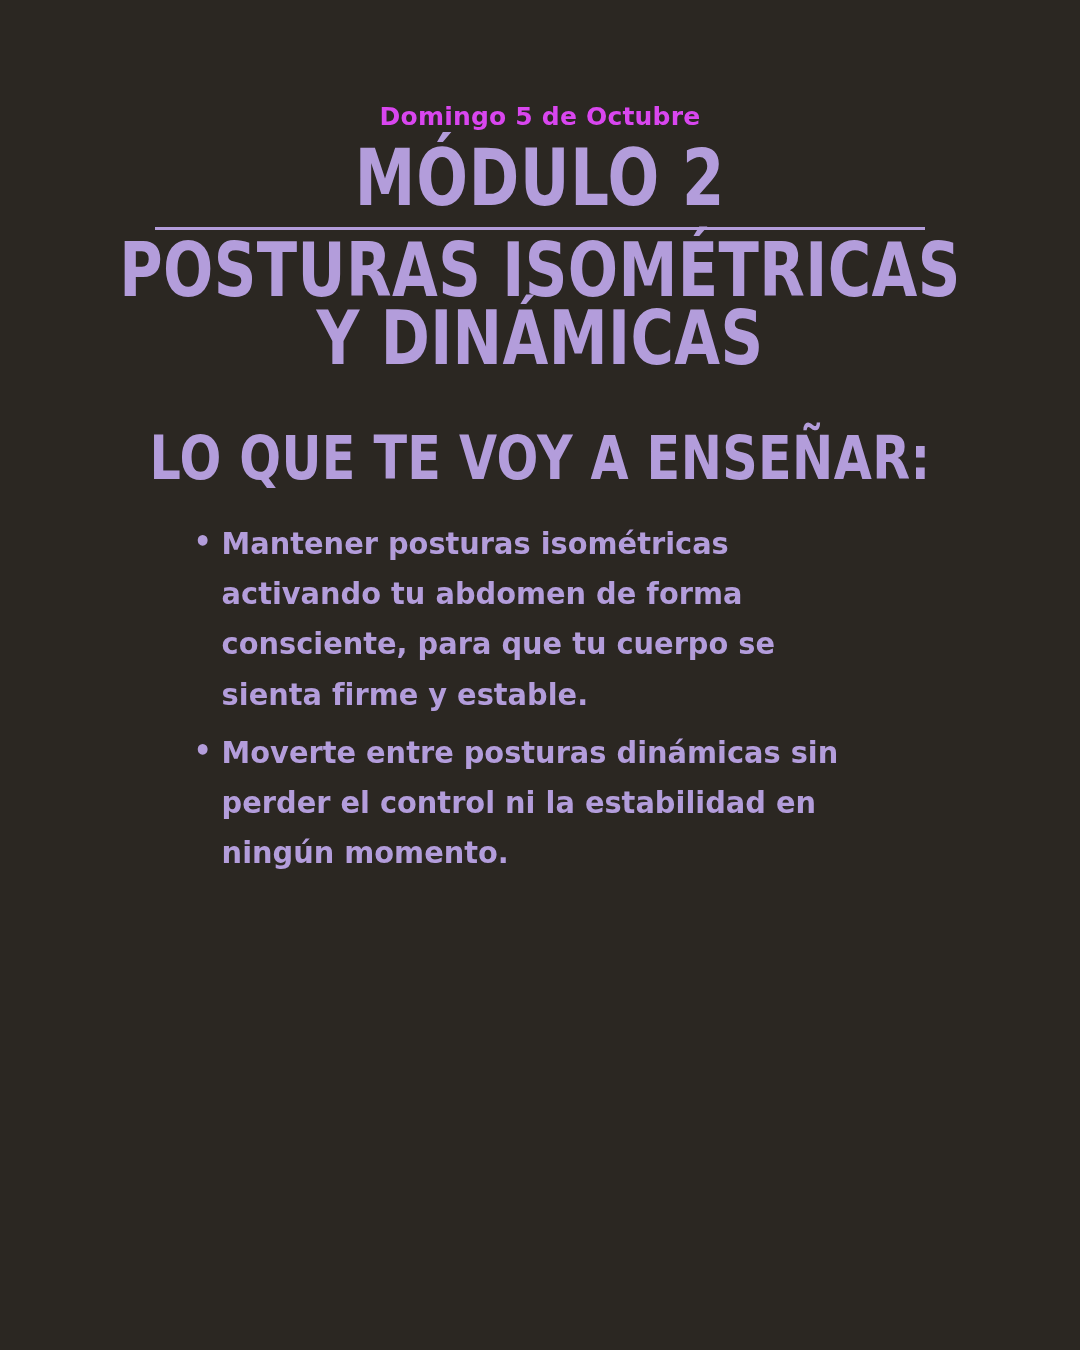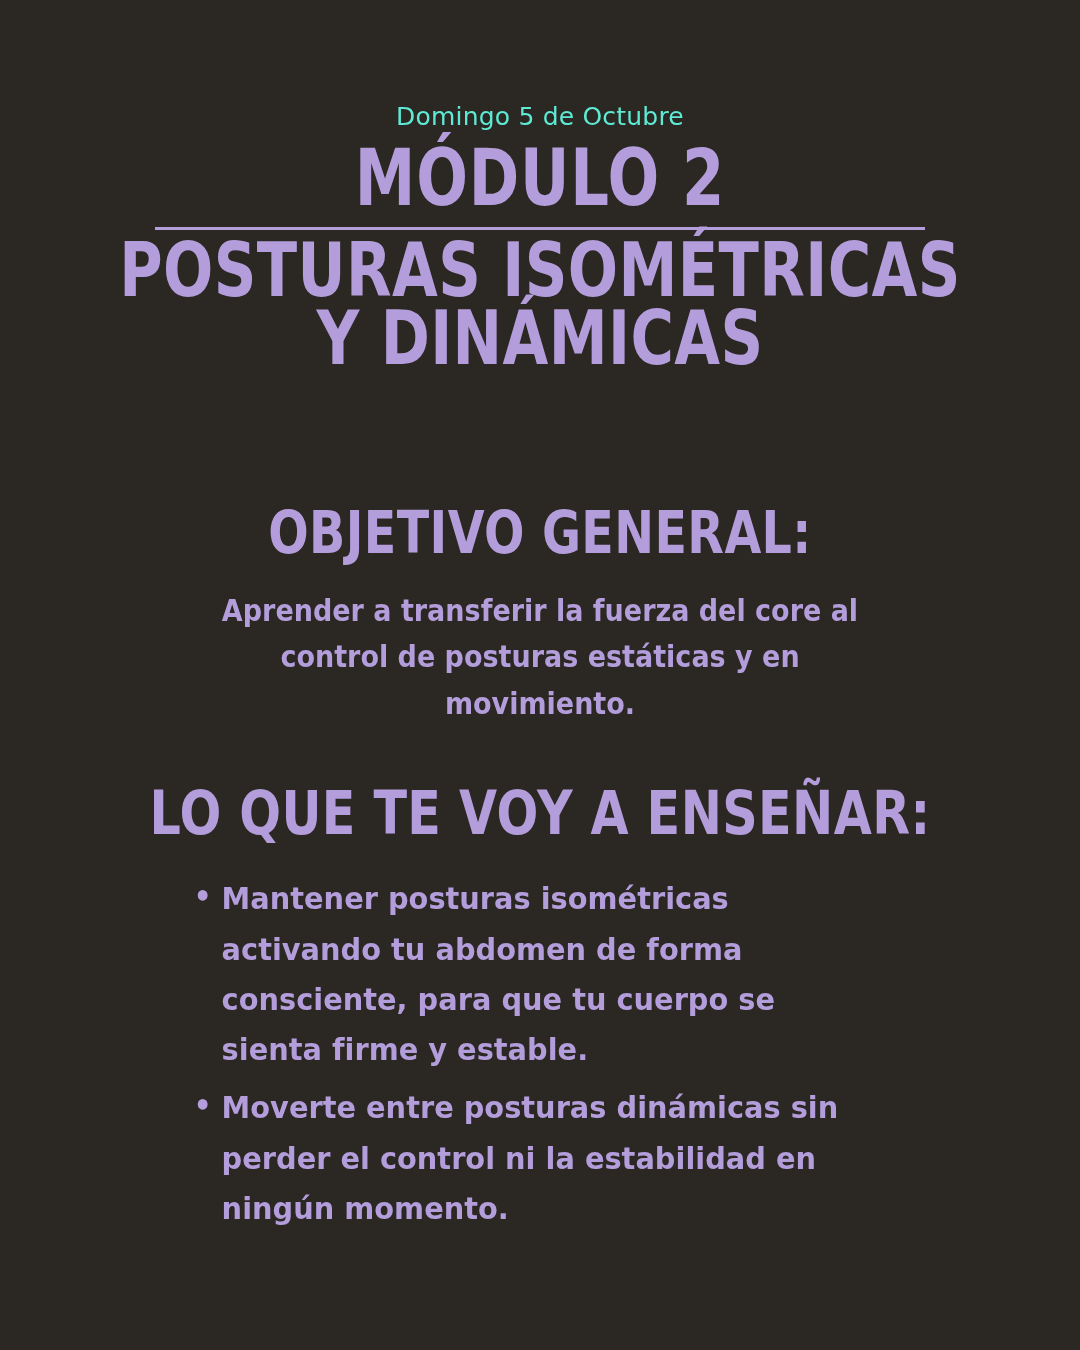--- a/index.html
+++ b/index.html
@@ -22,24 +22,24 @@
     background: #2b2722;
   }
 
   
   .header {
     padding-top: 104px;
     text-align: center;
   }
   .date {
     font-family: "DejaVu Sans", sans-serif;
-    font-weight: normal;
+    font-weight: bold;
     font-size: 25px;
     letter-spacing: 0.2px;
-    color: #5eead4;
+    color: #d946ef;
     line-height: 1;
   }
   .module-title {
     margin-top: 14px;
     font-family: "DejaVu Sans", sans-serif;
     font-weight: bold;
     font-size: 78px;
     line-height: 0.92;
     letter-spacing: 1px;
     color: #b39ddb;
@@ -141,24 +141,20 @@
 
 <div class="poster">
 
   <div class="header">
     <div class="date">Domingo 5 de Octubre</div>
     <div class="module-title">MÓDULO 2</div>
     <div class="rule"></div>
     <div class="module-subtitle">POSTURAS ISOMÉTRICAS Y DINÁMICAS</div>
   </div>
 
-  <div class="section section-objective">
-    <div class="section-heading">OBJETIVO GENERAL:</div>
-    <div class="objective-text">Aprender a transferir la fuerza del core al control de posturas estáticas y en movimiento.</div>
-  </div>
 
   <div class="section section-teach">
     <div class="teach-heading">LO QUE TE VOY A ENSEÑAR:</div>
     <ul class="bullet-list">
       <li class="bullet-item">Mantener posturas isométricas activando tu abdomen de forma consciente, para que tu cuerpo se sienta firme y estable.</li>
       <li class="bullet-item">Moverte entre posturas dinámicas sin perder el control ni la estabilidad en ningún momento.</li>
     </ul>
   </div>
 
 </div>

